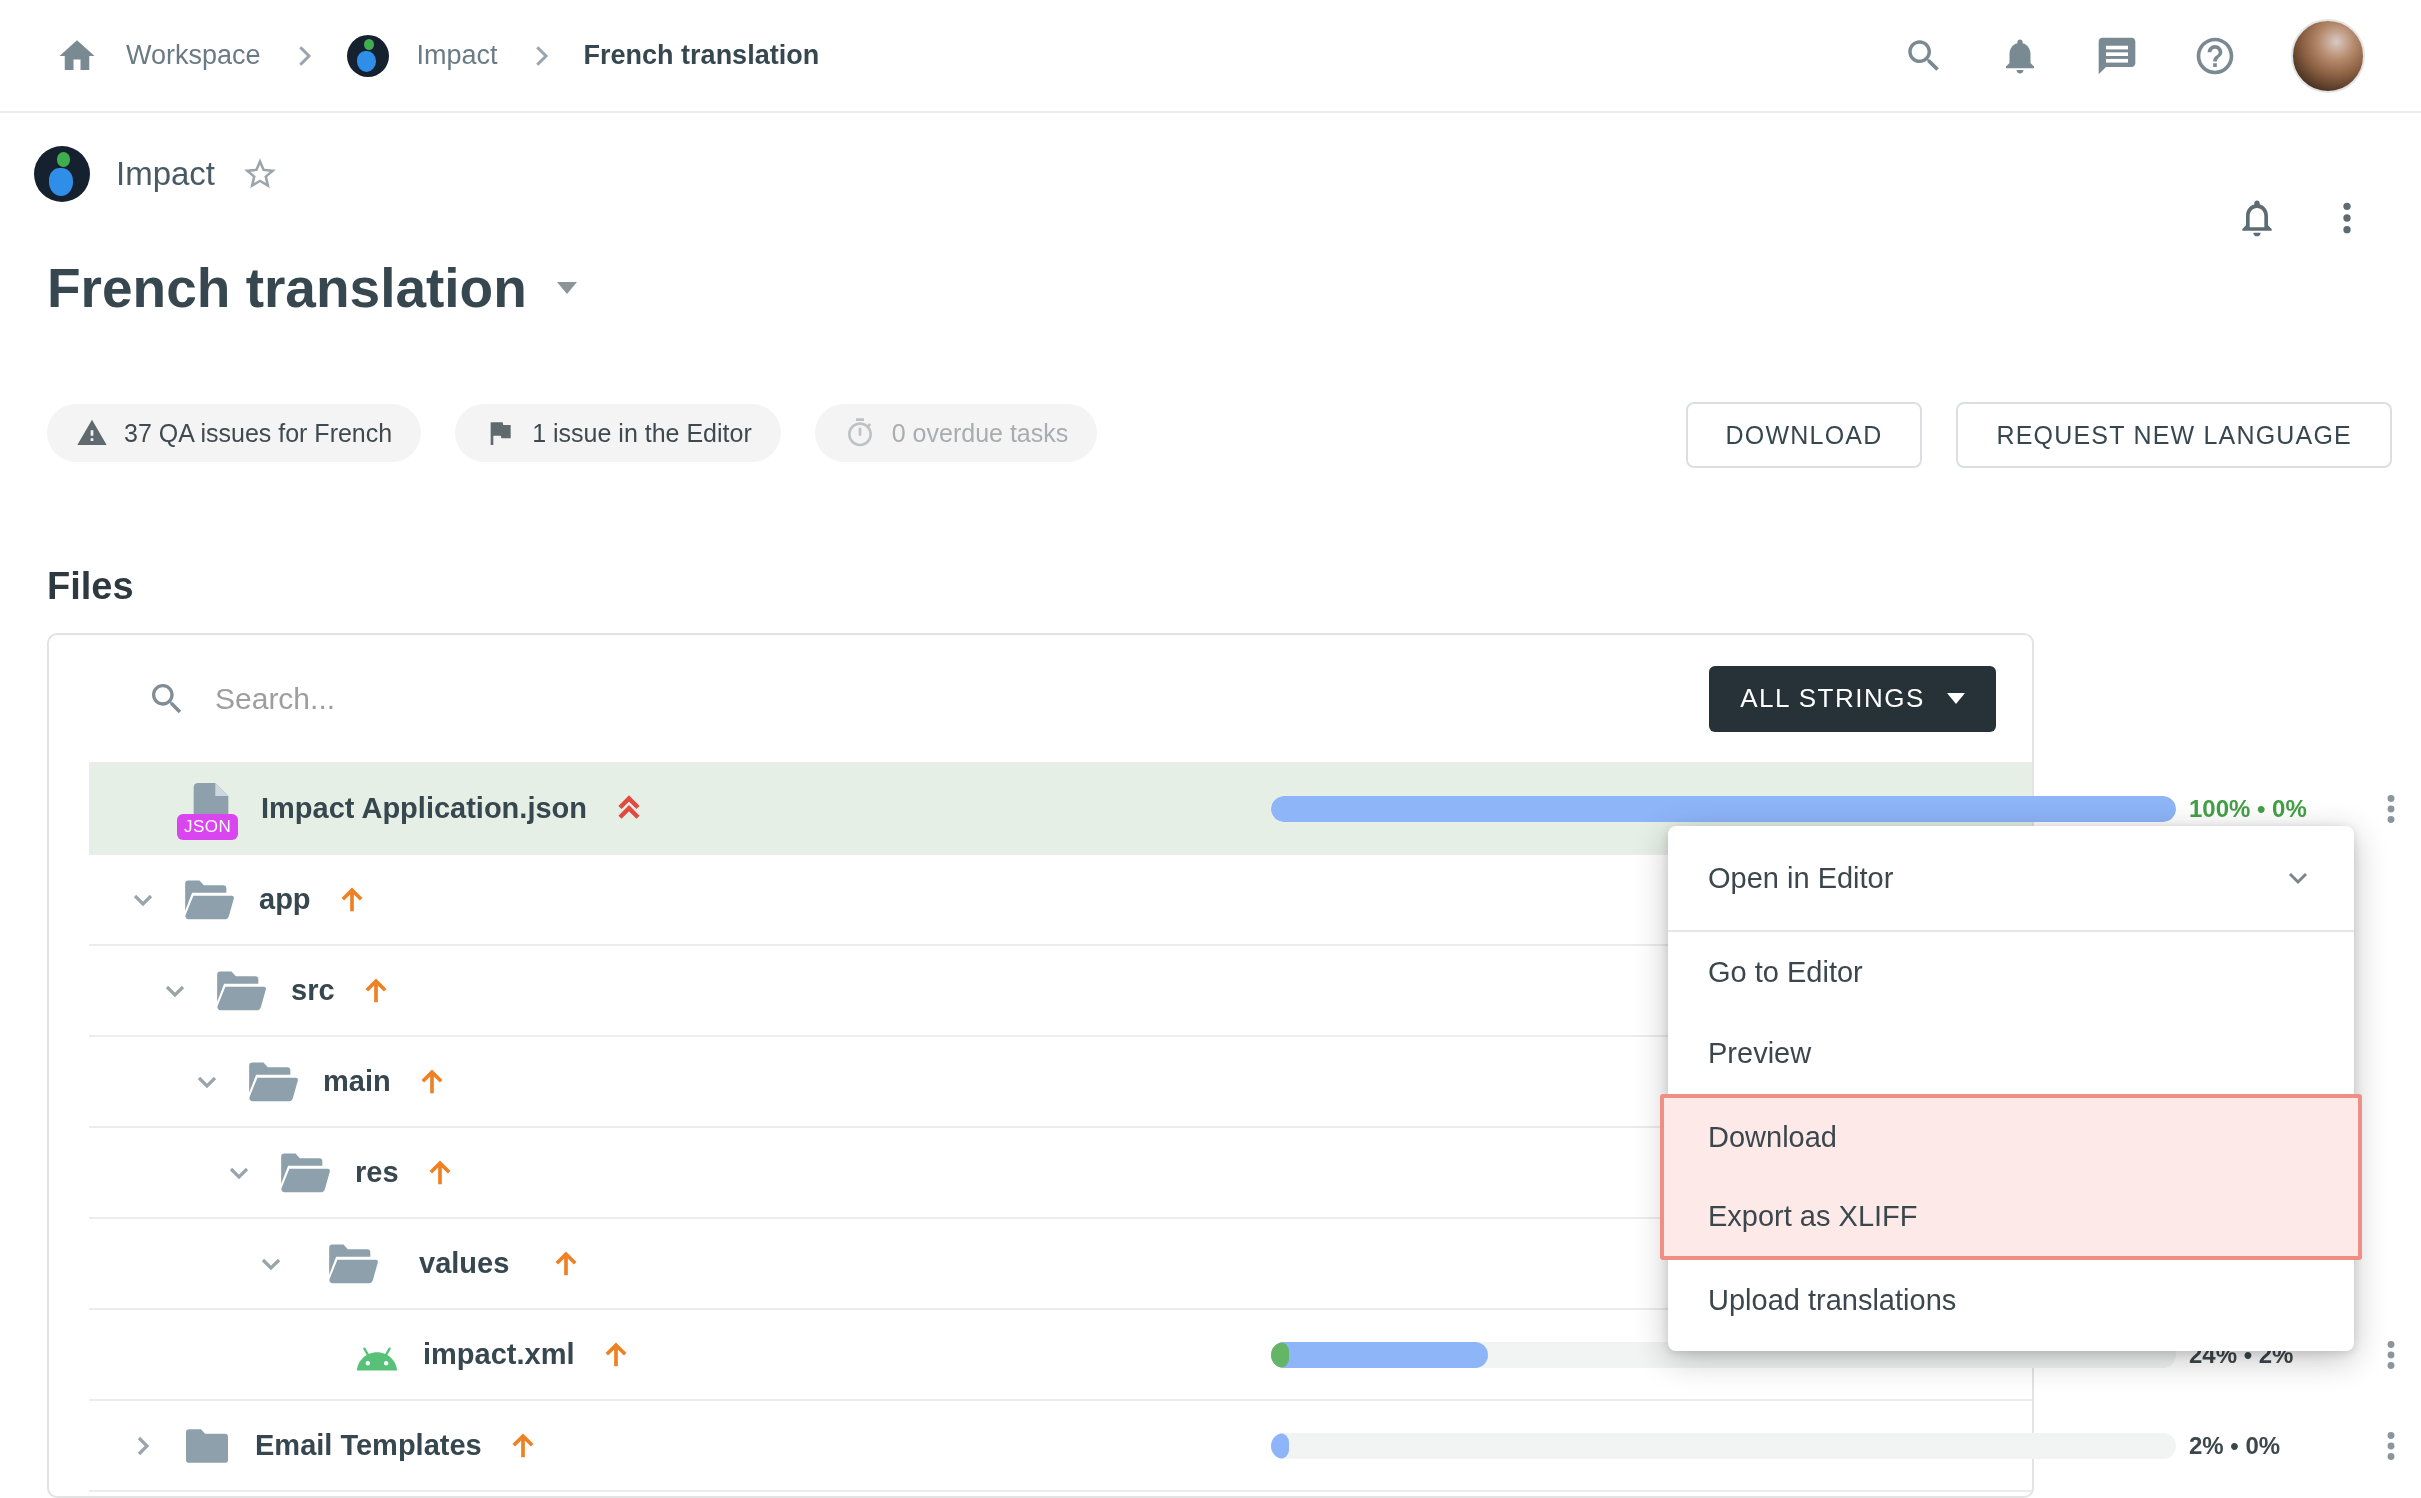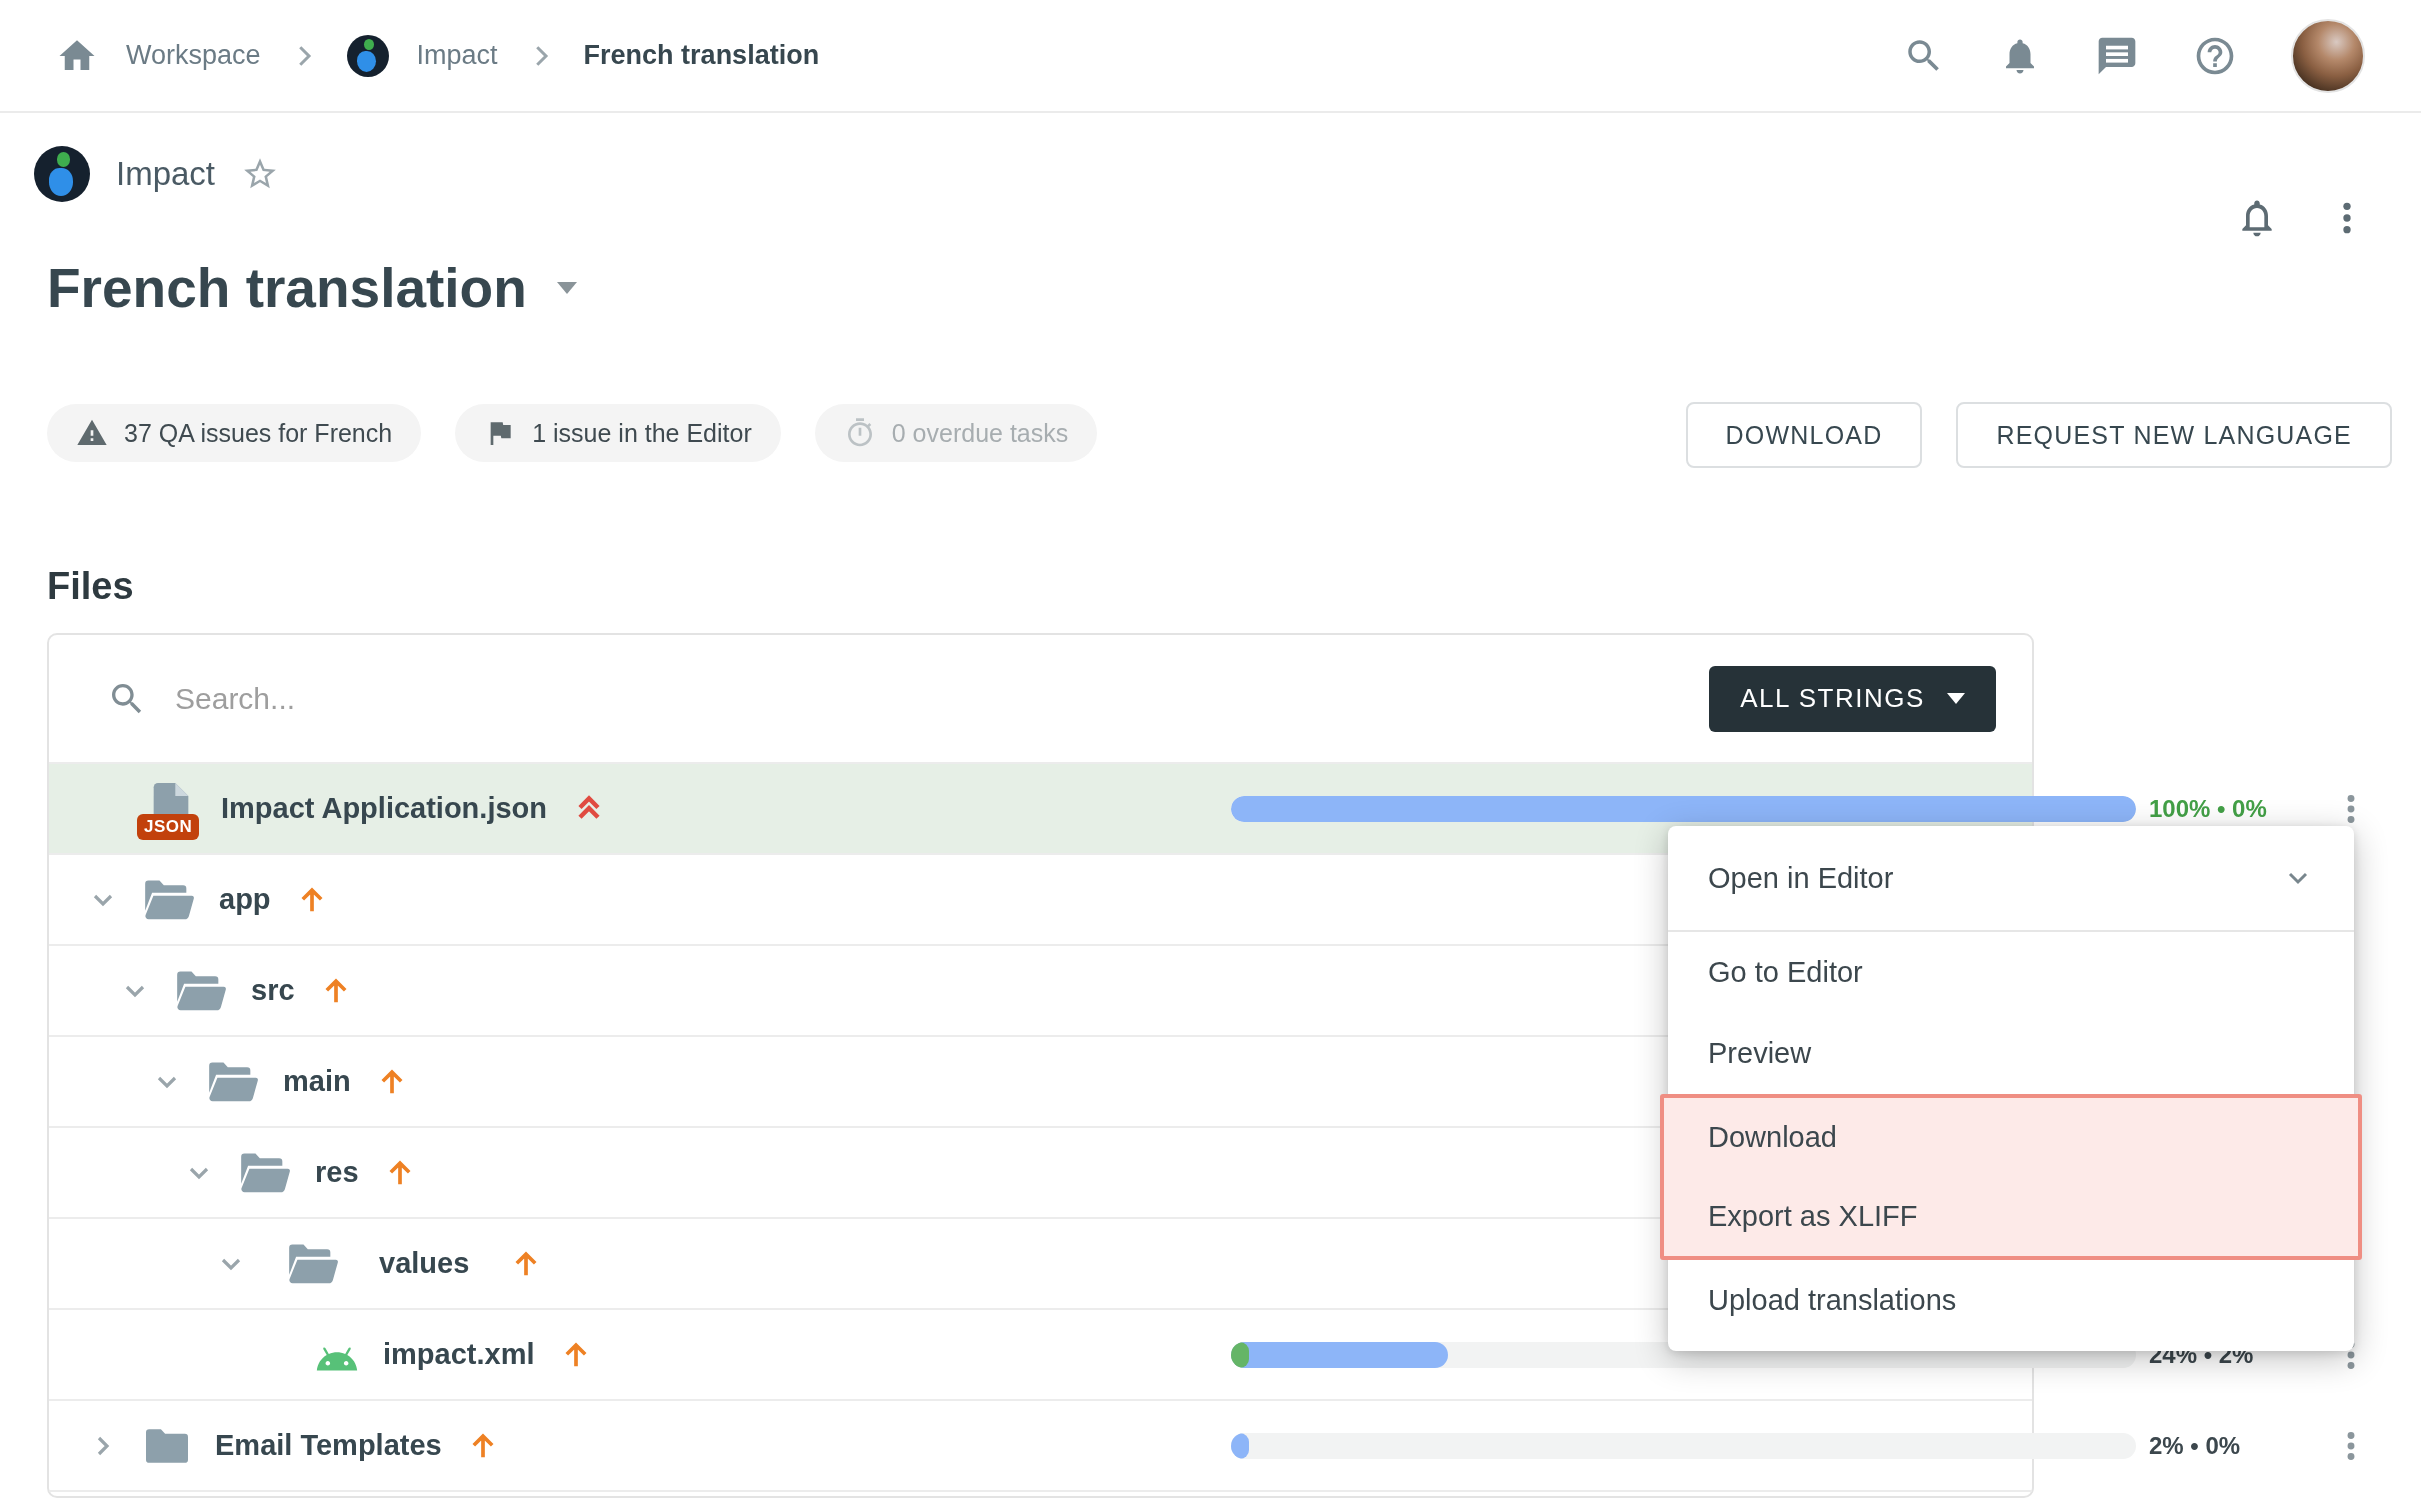--- a/index.html
+++ b/index.html
@@ -40,21 +40,21 @@
   .chip svg { color:#5f6a6e; }
   .chip.disabled { color:#a7adb0;justify-content:center; }
   .chip.disabled svg { color:#bcc2c5; }
   .actions { position:absolute; top:402px; right:29px; display:flex; gap:34px; }
   .btn { height:66px; padding:0 38px; border:2px solid #dcdfe1; border-radius:8px; background:#fff;
     font-size:25px; font-weight:500; letter-spacing:1.2px; color:#37474f; display:flex; align-items:center; }
 
   
   .files-h { position:absolute; left:47px; top:565px; font-size:38px; font-weight:700; color:#2e3a40; }
   .card { position:absolute; left:47px; top:633px; width:1987px; height:865px;
-    border:2px solid #e3e3e3; border-radius:10px; background:#fff; }
+    border:2px solid #e3e3e3; border-radius:10px; background:#fff;padding-left:40px; }
   .search-row { height:129px; display:flex; align-items:center; padding:0 36px 0 58px; border-bottom:2px solid #ececec; }
   .search-row svg { color:#808d94; }
   .search-input { border:0; outline:none; font-size:30px; margin-left:28px; flex:1; color:#444;
     font-family:"Liberation Sans", sans-serif; background:transparent; }
   .search-input::placeholder { color:#9e9e9e; }
   .filter-btn { height:66px; width:287px; background:#263238; border-radius:6px; color:#fff;
     font-size:26px; font-weight:500; letter-spacing:1.5px; display:flex; align-items:center; justify-content:center; gap:22px; border:0; }
   .filter-btn .caret { border-top-color:#fff; border-left-width:9px; border-right-width:9px; border-top-width:11px; }
 
   .row { position:relative; height:91px; border-bottom:2px solid #ececec; display:flex; align-items:center; gap:24px; }
@@ -62,22 +62,22 @@
   .row .name { font-size:29px; font-weight:600; color:#37474f; white-space:nowrap; }
   .chev { color:#9aa5ab; flex:none; }
   .folder { color:#8da0ab; flex:none; }
   .uparrow { color:#ee8124; flex:none; }
   .prio { color:#e04b41; flex:none; }
   .pl0{padding-left:96px;} .pl-app{padding-left:38px;} .pl-src{padding-left:70px;}
   .pl-main{padding-left:102px;} .pl-res{padding-left:134px;} .pl-values{padding-left:166px;gap:40px;}
   .pl-xml{padding-left:266px;} .pl-email{padding-left:38px;}
 
   .jsonfile { position:relative; width:52px; height:62px; flex:none; }
-  .jsonbadge { position:absolute; left:-8px; bottom:0; background:#c2410c; color:#fff;
-    font-size:17px; font-weight:700; border-radius:6px; padding:3px 7px; letter-spacing:0.5px; }
+  .jsonbadge { position:absolute; left:-8px; bottom:0; background:#d946ef; color:#fff;
+    font-size:17px; font-weight:400; border-radius:6px; padding:3px 7px; letter-spacing:0.5px; }
 
   .bar { position:absolute; left:1182px; top:50%; margin-top:-13px; width:905px; height:26px;
     border-radius:13px; background:#f2f3f3; overflow:hidden; }
   .fill { position:absolute; left:0; top:0; bottom:0; border-radius:13px; }
   .fill.blue { background:#8db5f8; }
   .fill.green { background:#65b567; }
   .pct { position:absolute; left:2100px; width:176px; text-align:left; font-size:24px; font-weight:700; color:#3c474d; }
   .pct.complete { color:#43a047; }
   .kebab { position:absolute; left:2284px; color:#8b969c; }
 

